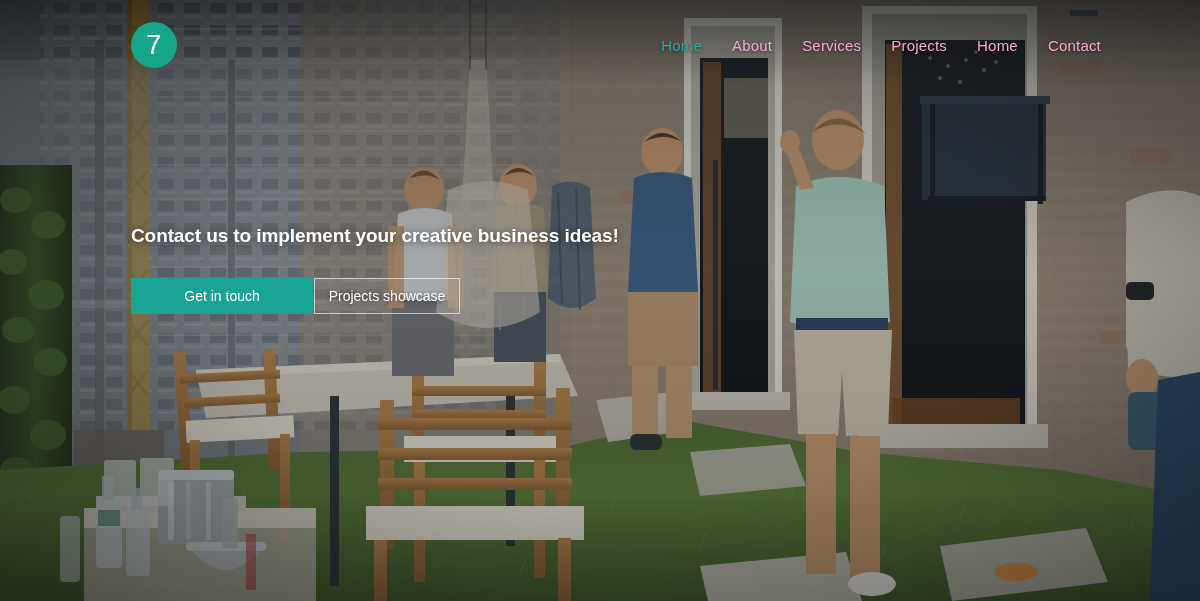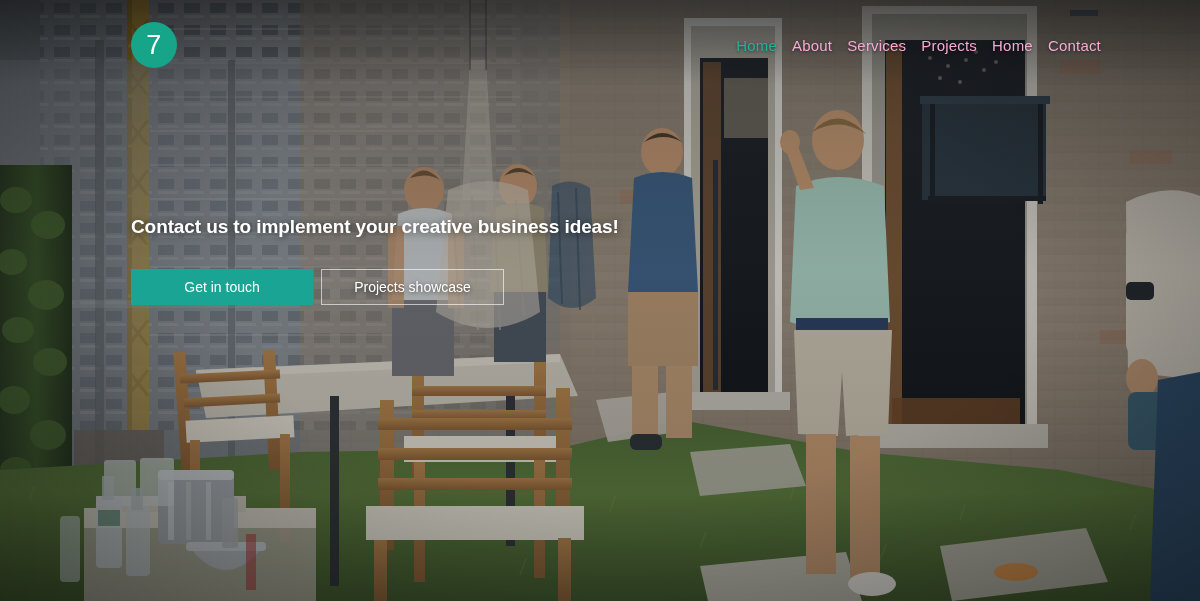--- a/index.html
+++ b/index.html
@@ -48,21 +48,21 @@
     color:#ffffff;
     font-size:27px; font-weight:300;
     line-height:1;
     letter-spacing:.5px;
     flex:0 0 auto;
     cursor:pointer;
   }
   .nav {
     margin-left:auto;
     display:flex; align-items:center;
-    gap:15px;
+    gap:30px;
   }
   .nav-item {
     color:#f9a8d4;
     font-size:15px;
     font-weight:400;
     letter-spacing:.2px;
     text-decoration:none;
     cursor:pointer;
     white-space:nowrap;
     text-shadow:0 1px 3px rgba(0,0,0,.5);
@@ -79,49 +79,49 @@
   .headline {
     color:#ffffff;
     font-size:59px;
     font-weight:300;
     line-height:1.0;
     letter-spacing:-0.8px;
     text-shadow:0 2px 14px rgba(0,0,0,.45);
   }
   .headline .l2 { display:block; }
   .subhead {
-    margin-top:33px;
+    margin-top:42px;
     color:#ffffff;
     font-size:19px;
     font-weight:600;
     letter-spacing:-0.1px;
     text-shadow:0 1px 7px rgba(0,0,0,.55);
   }
   .btnrow {
     margin-top:31px;
     display:flex;
-    gap:8px;
+    gap:1px;
   }
   .btn {
     height:36px;
     display:flex; align-items:center; justify-content:center;
     font-size:14px;
     font-weight:400;
     color:#ffffff;
     cursor:pointer;
     border:0;
     white-space:nowrap;
     font-family:"Liberation Sans", sans-serif;
   }
   .btn-primary {
     width:182px;
     background:#1aa493;
   }
   .btn-ghost {
-    width:183px;
+    width:146px;
     background:rgba(255,255,255,.04);
     border:1px solid rgba(255,255,255,.62);
     text-shadow:0 1px 4px rgba(0,0,0,.6);
   }
 </style>
 </head>
 <body>
 
 <div class="hero">
 

